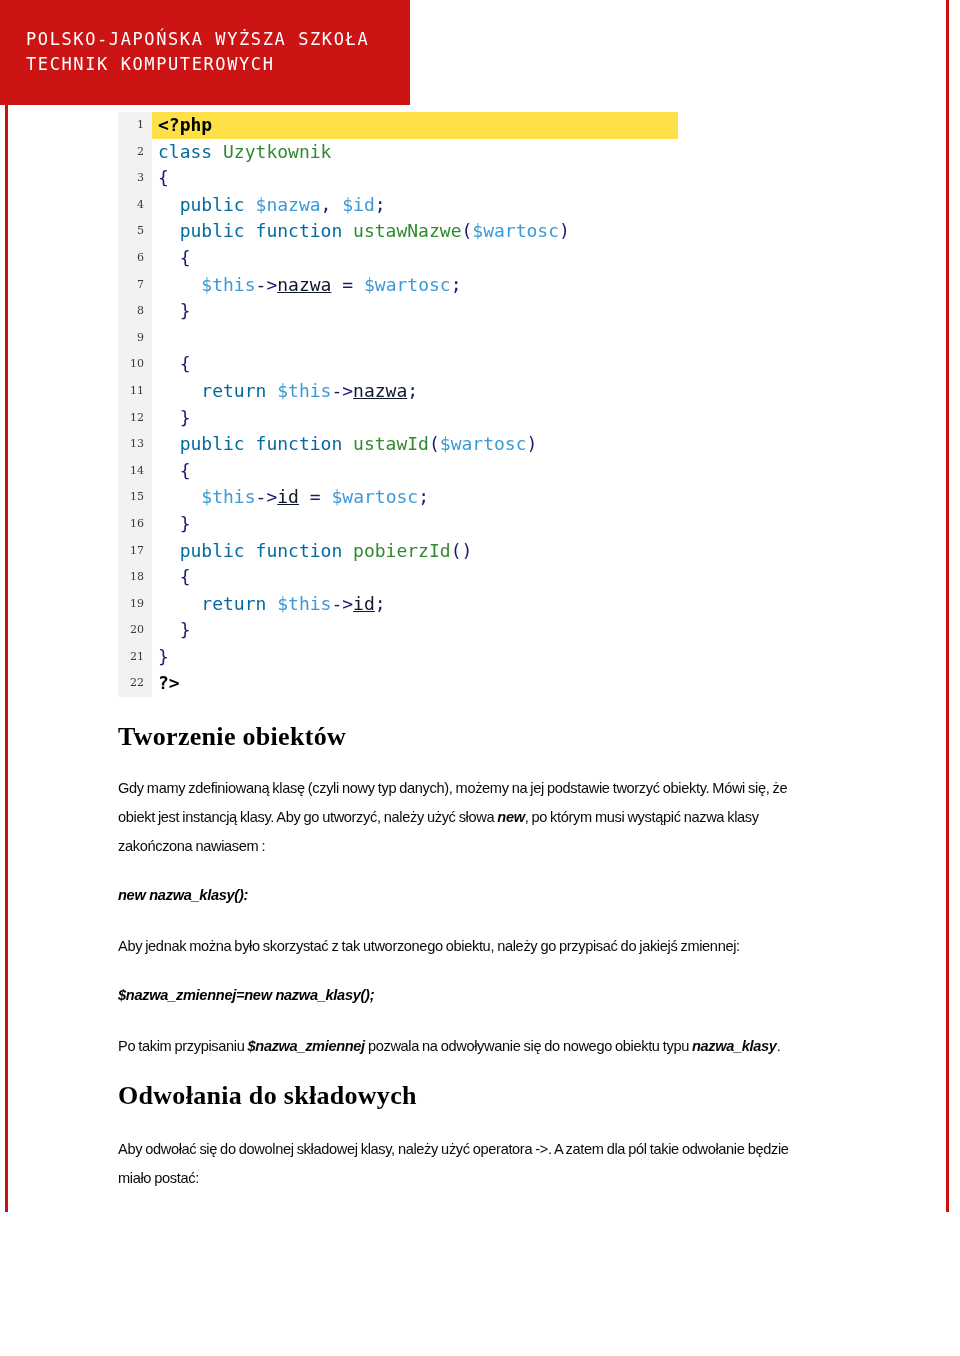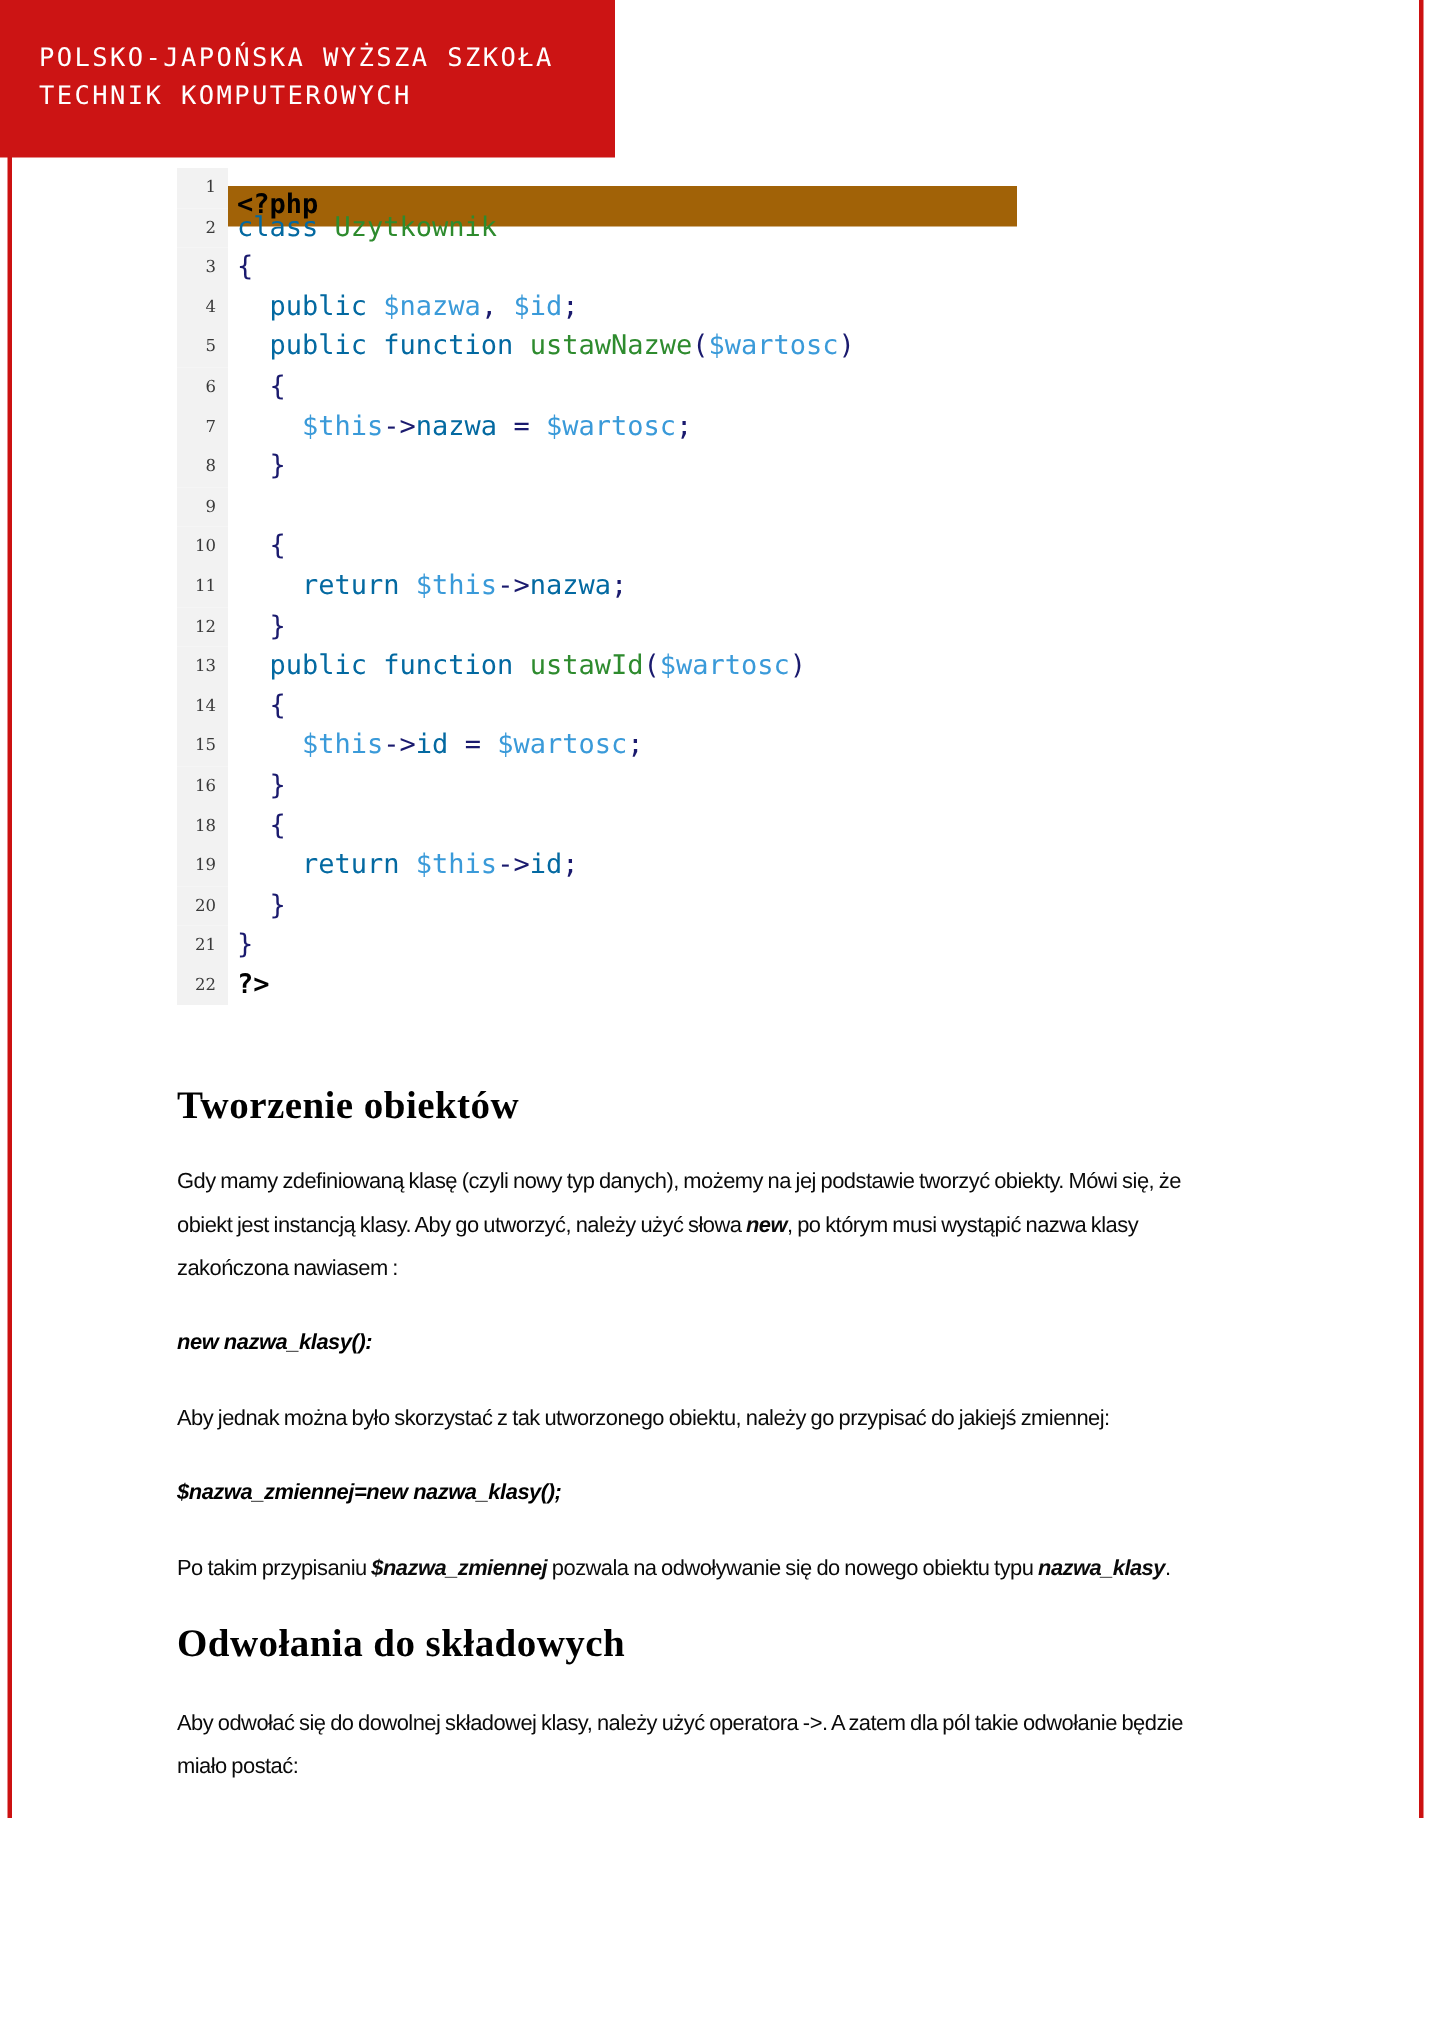--- a/index.html
+++ b/index.html
@@ -88,30 +88,29 @@
     background: #f2f2f2;
     box-sizing: content-box;
     user-select: none;
   }
   .code-txt {
     display: inline-block;
     padding-left: 6px;
     color: #1a1a6e;
   }
   .code-line.hl .code-txt {
-    background: #a16207;
+    background: #fde047;
     min-width: 520px;
-    margin-top: 12px;
   }
   .tok-tag   { color: #000000; font-weight: bold; }
   .tok-kw    { color: #0369a1; }
   .tok-name  { color: #2e8b2e; }
   .tok-var   { color: #3a9ad9; }
   .tok-punct { color: #1a1a6e; }
-  .tok-prop  { color: #0369a1; }
+  .tok-prop  { color: #0f172a; text-decoration: underline; }
 
   
   .content {
     position: absolute;
     left: 118px;
     top: 722px;
     width: 690px;
   }
   h2.sec-head {
     font-family: "Liberation Serif", "DejaVu Serif", serif;
@@ -229,20 +228,23 @@
     </div>
 
     <div class="code-line">
       <span class="ln">15</span><span class="code-txt">    <span class="tok-var">$this</span><span class="tok-punct">-&gt;</span><span class="tok-prop">id</span> <span class="tok-punct">=</span> <span class="tok-var">$wartosc</span><span class="tok-punct">;</span></span>
     </div>
 
     <div class="code-line">
       <span class="ln">16</span><span class="code-txt">  <span class="tok-punct">}</span></span>
     </div>
 
+    <div class="code-line">
+      <span class="ln">17</span><span class="code-txt">  <span class="tok-kw">public function</span> <span class="tok-name">pobierzId</span><span class="tok-punct">()</span></span>
+    </div>
 
     <div class="code-line">
       <span class="ln">18</span><span class="code-txt">  <span class="tok-punct">{</span></span>
     </div>
 
     <div class="code-line">
       <span class="ln">19</span><span class="code-txt">    <span class="tok-kw">return</span> <span class="tok-var">$this</span><span class="tok-punct">-&gt;</span><span class="tok-prop">id</span><span class="tok-punct">;</span></span>
     </div>
 
     <div class="code-line">

